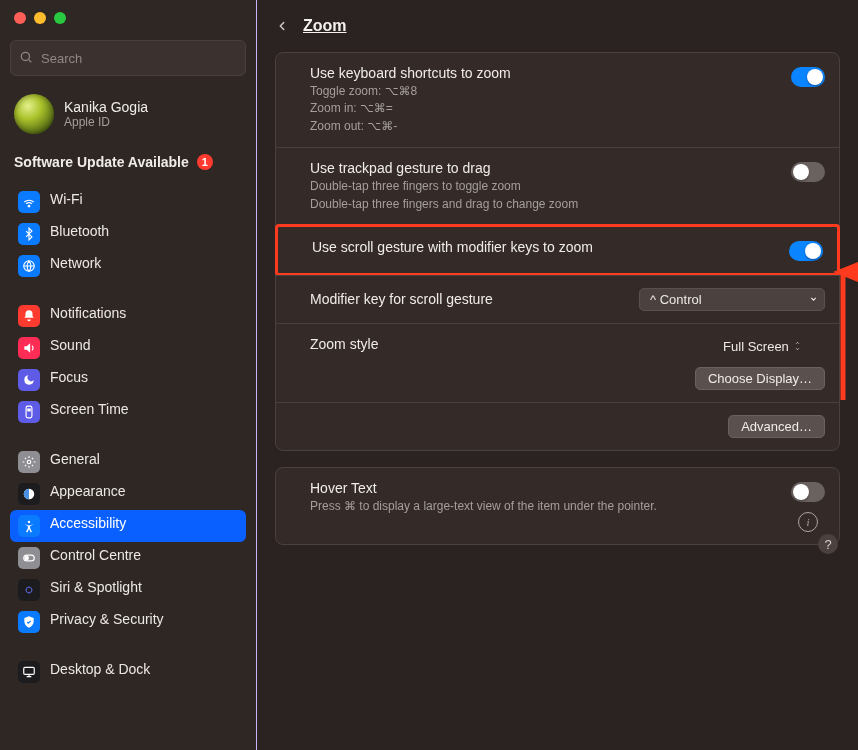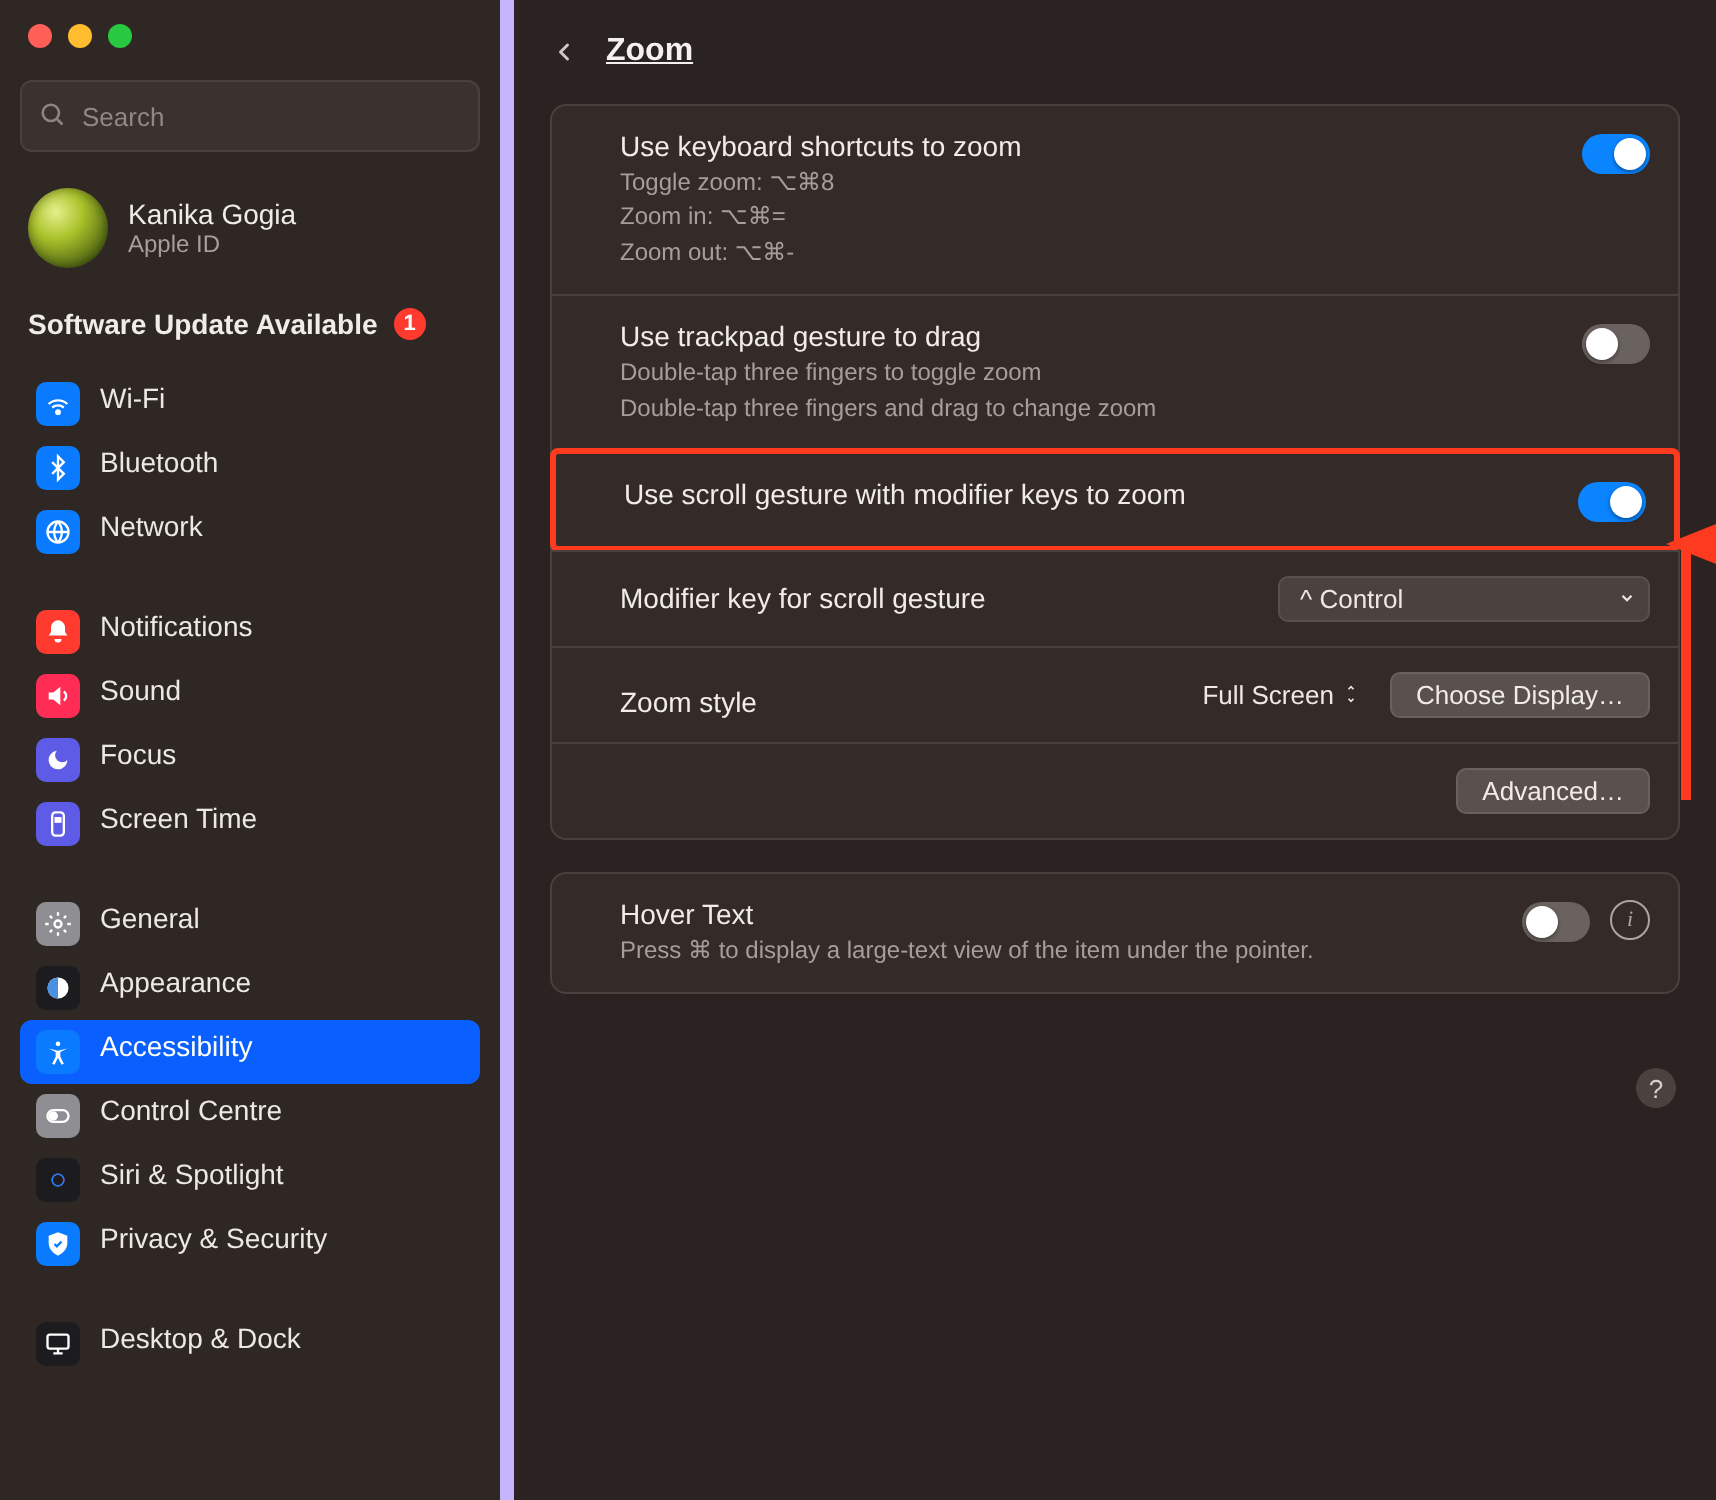--- a/index.html
+++ b/index.html
@@ -15,21 +15,21 @@
   }
   .app {
     display: flex;
     width: 858px;
     height: 750px;
     background: #2b2321;
   }
   .sidebar {
     width: 257px;
     background: #2f2724;
-    border-right: 7px solid #c4b5fd;
+    border-right: 1px solid #c4b5fd;
     box-sizing: border-box;
     padding: 12px 10px 0 10px;
     display: flex;
     flex-direction: column;
   }
   .traffic {
     display: flex;
     gap: 8px;
     margin-bottom: 16px;
     padding-left: 4px;
@@ -148,21 +148,21 @@
   }
   .row:first-child { border-top: 0; }
   .row.split {
     display: flex;
     align-items: flex-start;
     gap: 12px;
   }
   .row .text { flex: 1; margin-left: 20px; }
   .row .title { font-size: 14px; color: #f0ece9; }
   .row .sub { font-size: 12px; color: #a59e9a; margin-top: 2px; line-height: 1.45; }
-  .row .ctrls { display:flex; align-items:center; gap:10px; }
+  .row .ctrls { display:flex; align-items:center; gap:10px;flex-direction:column; }
 
   .row.highlight {
     border: 3px solid #ff3b1f;
     border-radius: 4px;
     margin: -1px;
   }
 
   
   .toggle {
     width: 34px; height: 20px;
@@ -471,21 +471,21 @@
         <div class="select">
           <span>^ Control</span>
           <span class="chev">
             <svg width="9" height="9" viewBox="0 0 24 24" fill="none" stroke="#ece8e5" stroke-width="3">
                 <polyline points="6 9 12 15 18 9"></polyline>
               </svg>
           </span>
         </div>
       </div>
 
-      <div class="row split" style="align-items:flex-end">
+      <div class="row split" style="align-items:flex-start">
         <div class="text">
           <div class="title">Zoom style</div>
         </div>
         <div class="ctrls">
           <div class="select small" style="background:transparent;border:0;padding-right:18px;">
             <span>Full Screen</span>
             <span class="chev">
               <svg width="7" height="5" viewBox="0 0 24 24" fill="none" stroke="#ece8e5" stroke-width="4">
                   <polyline points="6 15 12 9 18 15"></polyline>
                 </svg>

